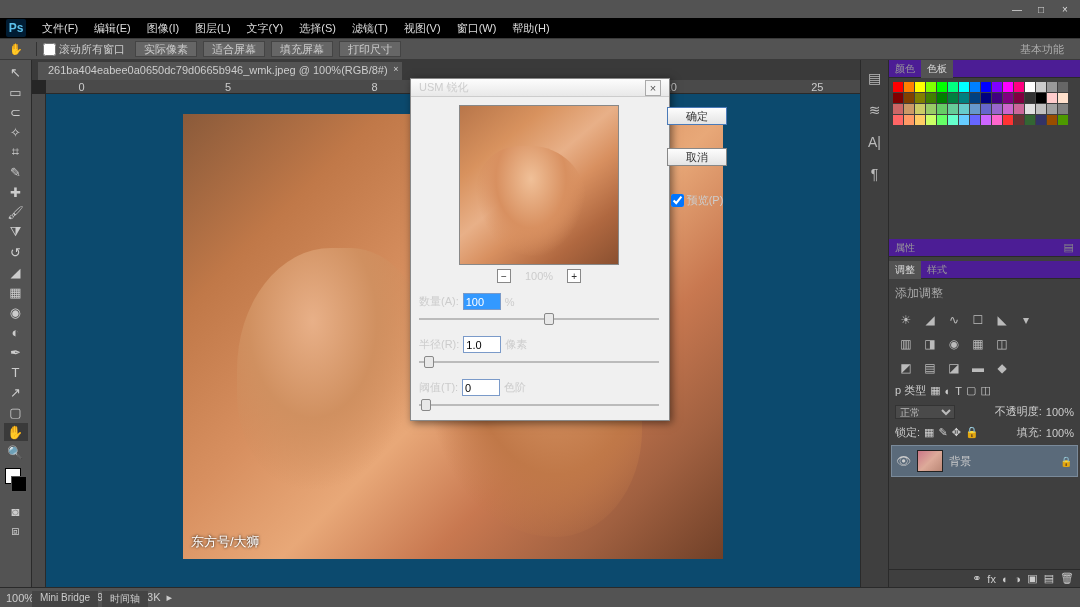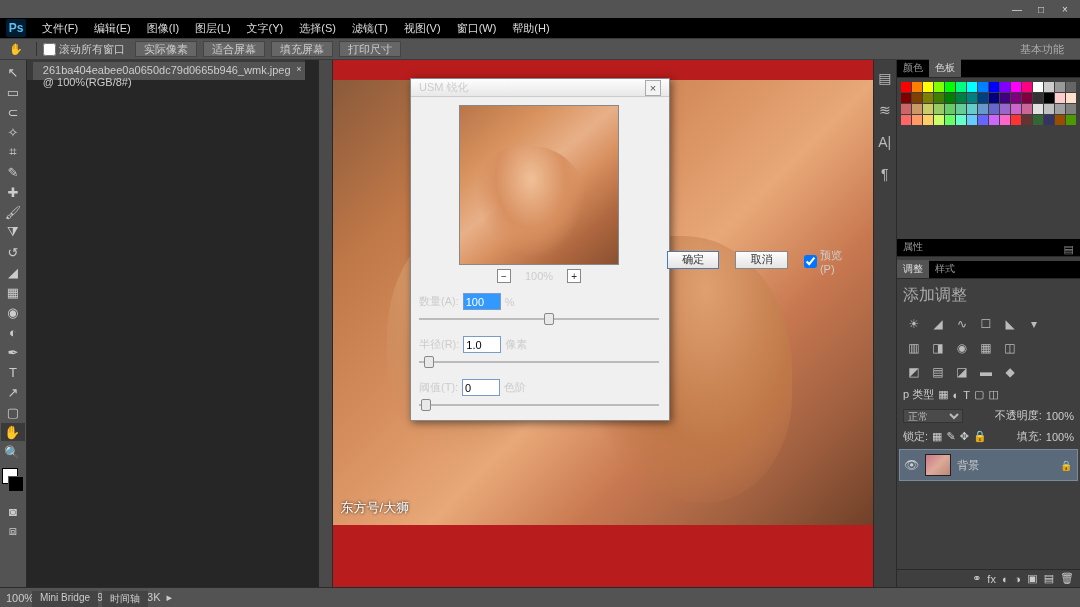--- a/index.html
+++ b/index.html
@@ -14,42 +14,42 @@
 .opt-check{display:flex;align-items:center;margin-right:10px;font-size:11px}
 .opt-check input{margin-right:3px}
 .opt-btn{height:16px;padding:0 8px;background:#666;border:1px solid #444;display:flex;align-items:center;font-size:11px;margin-right:6px}
 .essentials{margin-left:auto;padding:2px 10px;font-size:11px;color:#aaa}
 .main-area{position:absolute;top:60px;bottom:20px;left:0;right:0;display:flex}
 .toolbar{width:32px;background:#535353;border-right:1px solid #2a2a2a;display:flex;flex-direction:column;align-items:center;padding-top:2px}
 .tool{width:24px;height:18px;display:flex;align-items:center;justify-content:center;margin:1px 0;color:#ccc;font-size:13px;position:relative}
 .tool.active{background:#3a3a3a}
 .fgswatch{width:16px;height:16px;background:#fff;border:1px solid #000;margin-top:6px;position:relative;left:-3px}
 .bgswatch{width:16px;height:16px;background:#000;border:1px solid #555;position:relative;left:3px;top:-8px}
-.workspace{flex:1;background:#262626;display:flex;flex-direction:row;position:relative}
+.workspace{flex:1;background:#262626;display:flex;flex-direction:column;position:relative}
 .doctab-bar{height:20px;background:#3a3a3a;display:flex;align-items:flex-end}
 .doctab{height:18px;background:#535353;padding:2px 14px 0 10px;font-size:10px;color:#ddd;position:relative;margin-left:6px}
 .doctab .x{position:absolute;right:3px;top:2px;font-size:9px}
 .ruler-h{height:14px;background:#4a4a4a;border-bottom:1px solid #2a2a2a;margin-left:14px;position:relative;display:flex;align-items:center;font-size:8px;color:#aaa}
 .ruler-h span{position:absolute}
 .canvas-wrap{flex:1;display:flex;position:relative}
 .ruler-v{width:14px;background:#4a4a4a;border-right:1px solid #2a2a2a}
-.canvas-area{flex:1;background:#b91c1c;display:flex;align-items:flex-start;justify-content:center;padding-top:20px;overflow:hidden}
+.canvas-area{flex:1;background:#0c4a6e;display:flex;align-items:flex-start;justify-content:center;padding-top:20px;overflow:hidden}
 .image{width:540px;height:445px;background:linear-gradient(135deg,#8a5a3a 0%,#c07848 20%,#d89060 40%,#e8a878 55%,#c87850 70%,#a06040 85%,#704028 100%);position:relative;overflow:hidden}
 .image::before{content:"";position:absolute;left:10%;top:30%;width:35%;height:55%;background:radial-gradient(ellipse at 40% 30%,#e8b088 0%,#d09060 40%,transparent 70%);border-radius:50% 40% 60% 40%}
 .image::after{content:"";position:absolute;right:15%;top:35%;width:40%;height:60%;background:radial-gradient(ellipse at 60% 20%,#e0a070 0%,#c07848 50%,transparent 75%);border-radius:40% 50% 40% 60%}
 .watermark{position:absolute;left:8px;bottom:8px;color:#fff;font-size:13px;text-shadow:0 0 3px #000}
 .collapsed-strip{width:28px;background:#3f3f3f;border-left:1px solid #2a2a2a;display:flex;flex-direction:column;align-items:center;padding-top:8px;gap:12px}
 .strip-icon{width:20px;height:20px;display:flex;align-items:center;justify-content:center;color:#bbb;font-size:14px}
 .right-panels{width:192px;background:#3f3f3f;border-left:1px solid #2a2a2a;display:flex;flex-direction:column}
-.panel-tabs{height:18px;background:#000000;display:flex;align-items:flex-end;border-bottom:1px solid #2a2a2a}
+.panel-tabs{height:18px;background:#4c1d95;display:flex;align-items:center;border-bottom:1px solid #2a2a2a}
 .ptab{padding:2px 6px;font-size:10px;color:#999}
 .ptab.active{background:#535353;color:#ddd}
 .swatches{padding:4px;display:grid;grid-template-columns:repeat(16,10px);gap:1px}
 .sw{width:10px;height:10px}
-.panel-body{padding:6px;font-size:16px;color:#aaa}
+.panel-body{padding:6px;font-size:12px;color:#aaa}
 .adj-icons{display:flex;flex-wrap:wrap;gap:6px;padding:4px 8px}
 .adj-icons span{width:18px;height:16px;display:flex;align-items:center;justify-content:center;font-size:12px;color:#bbb}
 .layer-row{display:flex;align-items:center;padding:4px;background:#5a6a7a;border:1px solid #7a8a9a;margin:2px}
 .layer-thumb{width:26px;height:22px;background:linear-gradient(135deg,#c78 0%,#da9 50%,#b87 100%);margin-right:6px;border:1px solid #222}
 .eye{margin-right:6px;font-size:12px}
 .lock{margin-left:auto;font-size:10px}
 .panel-row{display:flex;align-items:center;padding:3px 6px;font-size:10px;gap:4px}
 .panel-row select,.panel-row input{background:#4a4a4a;border:1px solid #333;color:#bbb;font-size:10px;height:14px}
 .layer-footer{height:18px;border-top:1px solid #2a2a2a;display:flex;align-items:center;justify-content:flex-end;gap:6px;padding:0 6px;font-size:11px;color:#999;margin-top:auto}
 .statusbar{position:absolute;bottom:0;left:0;right:0;height:20px;background:#535353;border-top:1px solid #2a2a2a;display:flex;align-items:center;padding:0 6px;font-size:10px;color:#bbb}
@@ -62,21 +62,21 @@
 .preview{width:160px;height:160px;border:1px solid #888;background:linear-gradient(140deg,#b8764a 0%,#d8925e 25%,#e8b088 45%,#d89060 60%,#b06840 80%,#8a5030 100%);position:relative;overflow:hidden}
 .preview::before{content:"";position:absolute;left:10%;bottom:5%;width:70%;height:70%;background:radial-gradient(ellipse at 50% 30%,#f0c098 0%,#d89060 45%,transparent 72%);border-radius:40% 50% 45% 55%}
 .zoom-row{display:flex;align-items:center;gap:14px;margin-top:4px;color:#333;font-size:11px}
 .zoom-btn{width:14px;height:14px;border:1px solid #888;display:flex;align-items:center;justify-content:center;background:#fff;color:#333;font-size:10px}
 .field-row{margin-top:10px;display:flex;align-items:center;color:#333;font-size:11px;gap:4px}
 .field-row input[type=text]{width:38px;height:17px;border:1px solid #7a9ac9;background:#fff;color:#000;font-size:11px;padding:0 2px}
 .field-row input.sel{background:#3399ff;color:#fff}
 .slider{width:240px;height:14px;position:relative;margin-top:2px}
 .slider-track{position:absolute;left:0;right:0;top:6px;height:2px;background:#bbb}
 .slider-thumb{position:absolute;top:1px;width:10px;height:12px;background:#e8e8e8;border:1px solid #888;border-radius:2px}
-.dlg-right{display:flex;flex-direction:row;gap:16px;align-items:center;padding-top:2px}
+.dlg-right{display:flex;flex-direction:column;gap:23px;align-items:center;padding-top:2px}
 .dlg-btn{width:60px;height:18px;border:1px solid #888;background:linear-gradient(#fdfdfd,#e4e4e4);color:#333;font-size:11px;display:flex;align-items:center;justify-content:center}
 .dlg-btn.primary{border:1px solid #4a7ab8}
 .dlg-check{display:flex;align-items:center;gap:3px;color:#333;font-size:11px;margin-top:4px}
 </style>
 </head>
 <body>
 
 <div class="titlebar">
   <div class="win-btn">—</div>
   <div class="win-btn">□</div>

